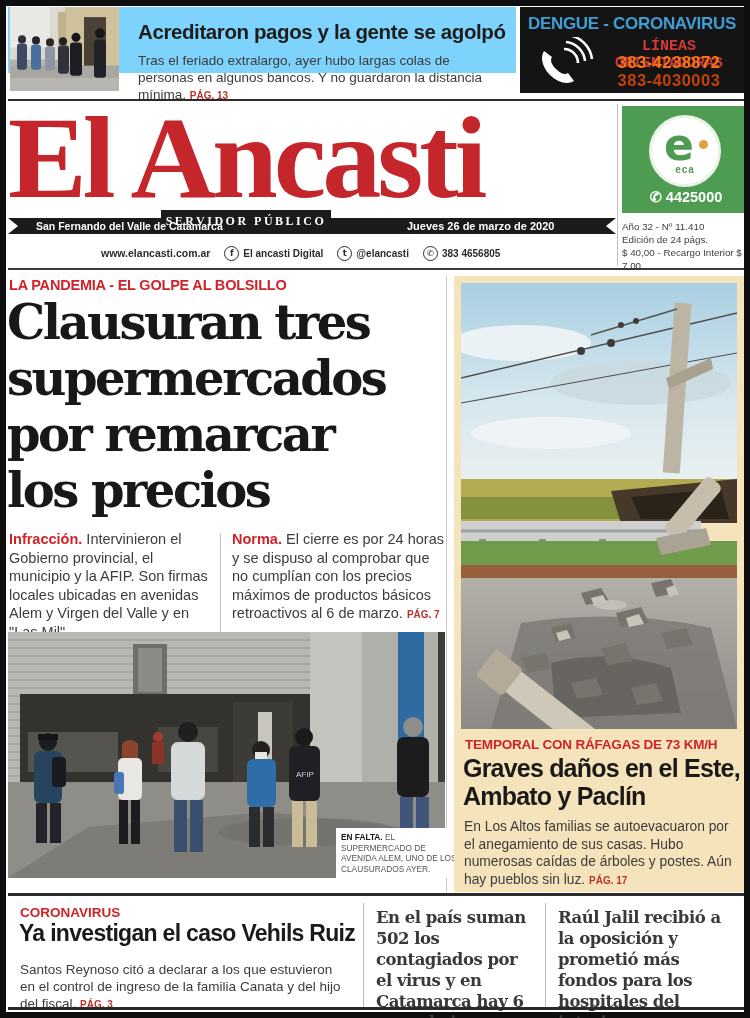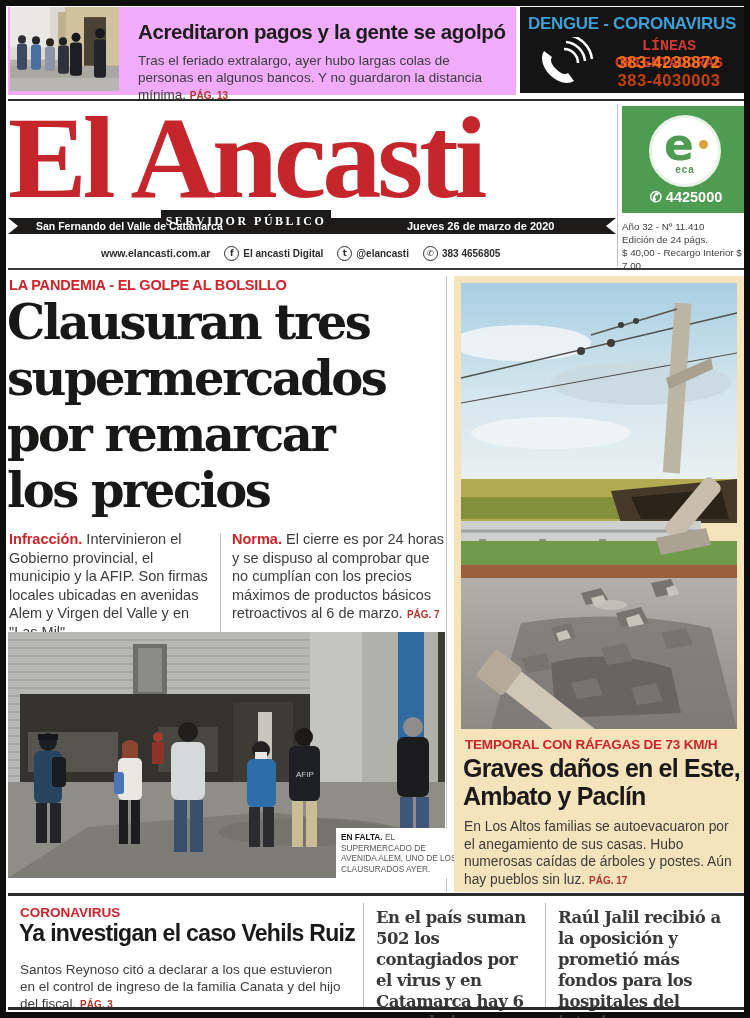--- a/index.html
+++ b/index.html
@@ -5,21 +5,21 @@
   html,body{margin:0;padding:0;}
   body{
     width:750px;height:1018px;position:relative;background:#0e0e0e;
     font-family:"Liberation Sans", sans-serif;overflow:hidden;
     -webkit-font-smoothing:antialiased;
   }
   .page{position:absolute;left:6px;top:6px;width:738px;height:1006px;background:#ffffff;}
   .abs{position:absolute;}
 
   
-  .topleft{left:2px;top:1px;width:508px;height:88px;background:#f0abfc;}
+  .topleft{left:2px;top:1px;width:508px;height:66px;background:#7dd3fc;}
   .topleft-photo{left:2px;top:0px;width:109px;height:84px;}
   .tl-headline{left:130px;top:13px;width:372px;font-size:20.5px;font-weight:bold;color:#1d1c1a;letter-spacing:-0.4px;}
   .tl-body{left:130px;top:45px;width:368px;font-size:13.5px;line-height:17px;color:#3d3c3a;}
   .pag{color:#b5342c;font-weight:bold;font-size:10px;}
 
   .dengue{left:514px;top:1px;width:224px;height:86px;background:#141414;}
   .dengue-title{left:0;top:7px;width:224px;text-align:center;color:#3f9fd4;font-weight:bold;font-size:17px;letter-spacing:-0.3px;}
   .dengue-sub{left:78px;top:31px;width:142px;text-align:center;color:#cf3a35;font-weight:bold;font-size:15px;font-family:Liberation Mono, monospace;}
   .dengue-phone1{left:78px;top:46px;width:142px;text-align:center;color:#f97316;font-weight:bold;font-size:16.5px;letter-spacing:0.5px;}
   .dengue-phone2{left:78px;top:64px;width:142px;text-align:center;color:#c2410c;font-weight:bold;font-size:16.5px;letter-spacing:0.5px;}

